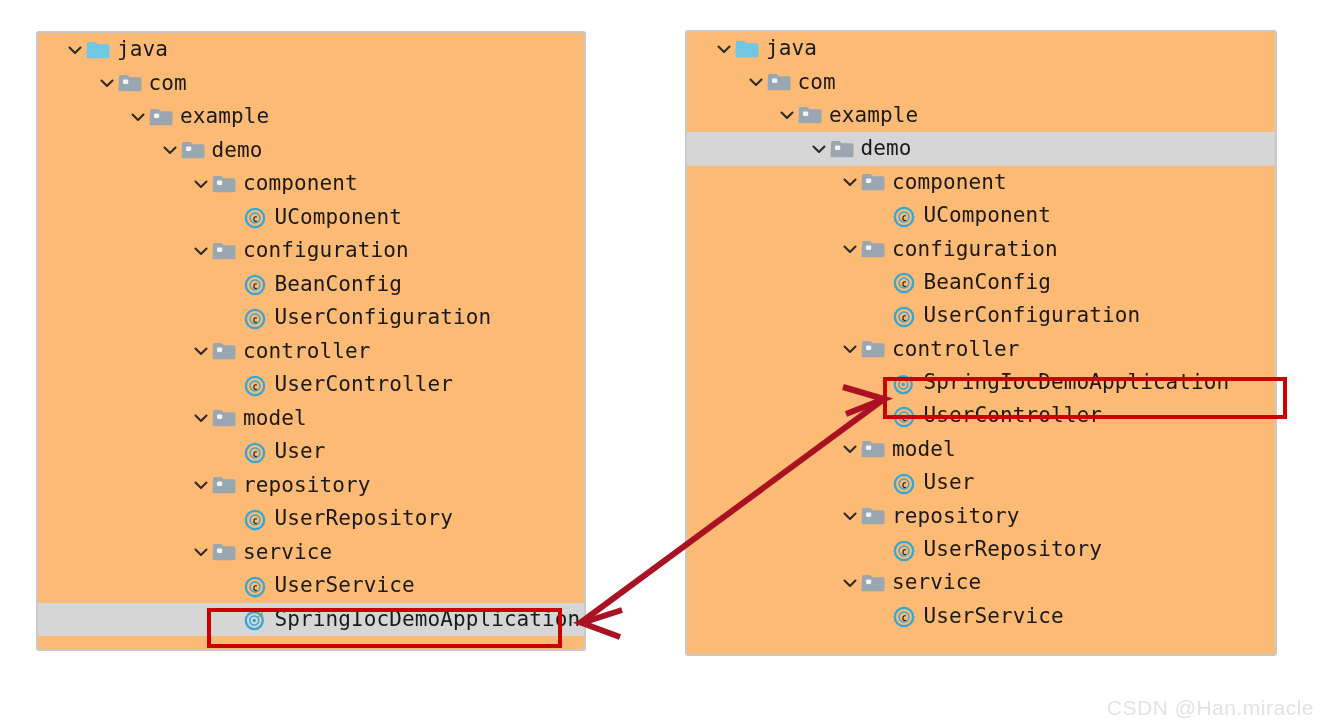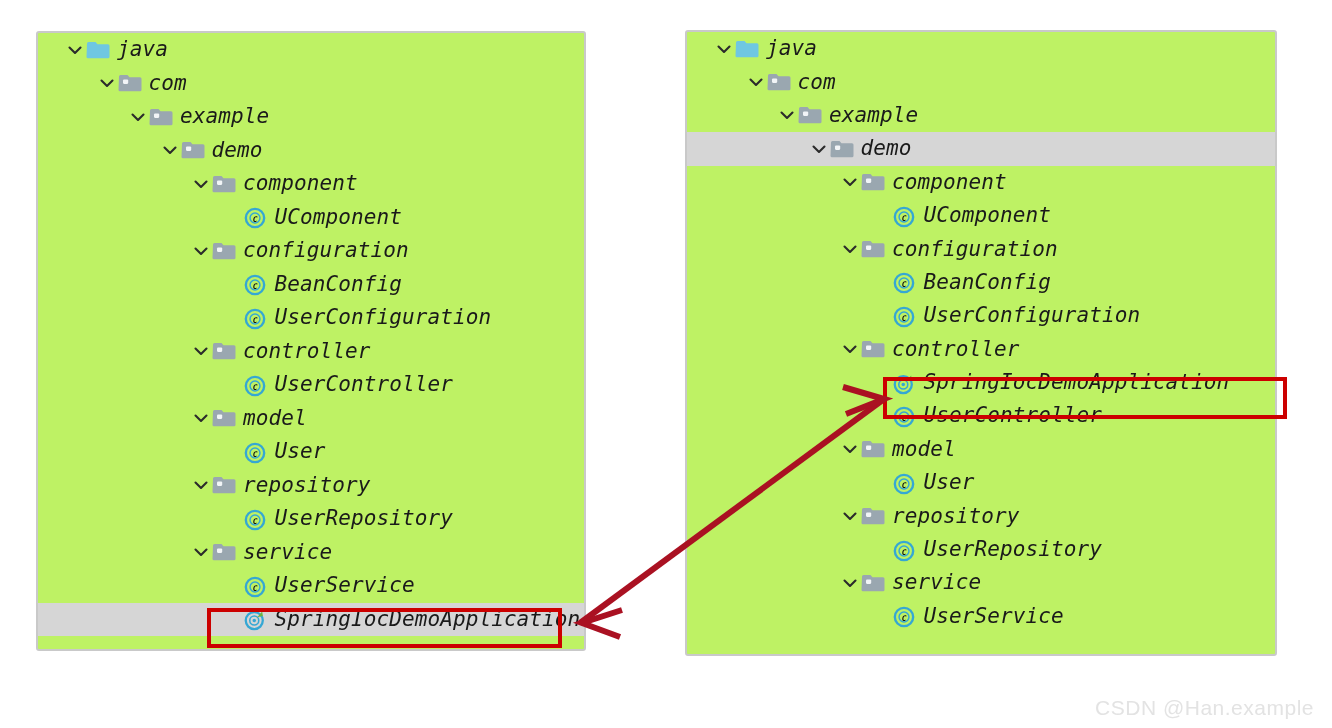--- a/index.html
+++ b/index.html
@@ -5,26 +5,25 @@
   html,body{margin:0;padding:0;}
   body{
     width:1332px;height:728px;
     background:#ffffff;
     font-family:"DejaVu Sans Mono","Liberation Mono",monospace;
     position:relative;
     overflow:hidden;
   }
   .panel{
     position:absolute;
-    background:#bef264;
+    background:#fdba74;
     border:2px solid #c9c9c9;
     border-radius:3px;
     box-sizing:border-box;
     overflow:hidden;
-    font-style:italic;
   }
   #panel-left{ left:36px; top:31px; width:550px; height:620px; }
   #panel-right{ left:685px; top:30px; width:592px; height:626px; }
 
   .tree{ position:relative; width:100%; height:100%; }
 
   .row{
     position:relative;
     height:33.5px;
     display:flex;
@@ -593,13 +592,13 @@
 
 <div class="redbox" id="redbox-left"></div>
 <div class="redbox" id="redbox-right"></div>
 
 <svg id="arrow-svg" xmlns="http://www.w3.org/2000/svg">
   <line x1="580" y1="623" x2="884" y2="399" stroke="#aa1122" stroke-width="6" stroke-linecap="butt"></line>
   <polyline points="622,610 582,623 620,637" fill="none" stroke="#aa1122" stroke-width="6" stroke-linejoin="miter" stroke-linecap="butt"></polyline>
   <polyline points="843,387 884,399 846,414" fill="none" stroke="#aa1122" stroke-width="6" stroke-linejoin="miter" stroke-linecap="butt"></polyline>
 </svg>
 
-<div id="watermark">CSDN @Han.example</div>
+<div id="watermark">CSDN @Han.miracle</div>
 
 </body></html>

